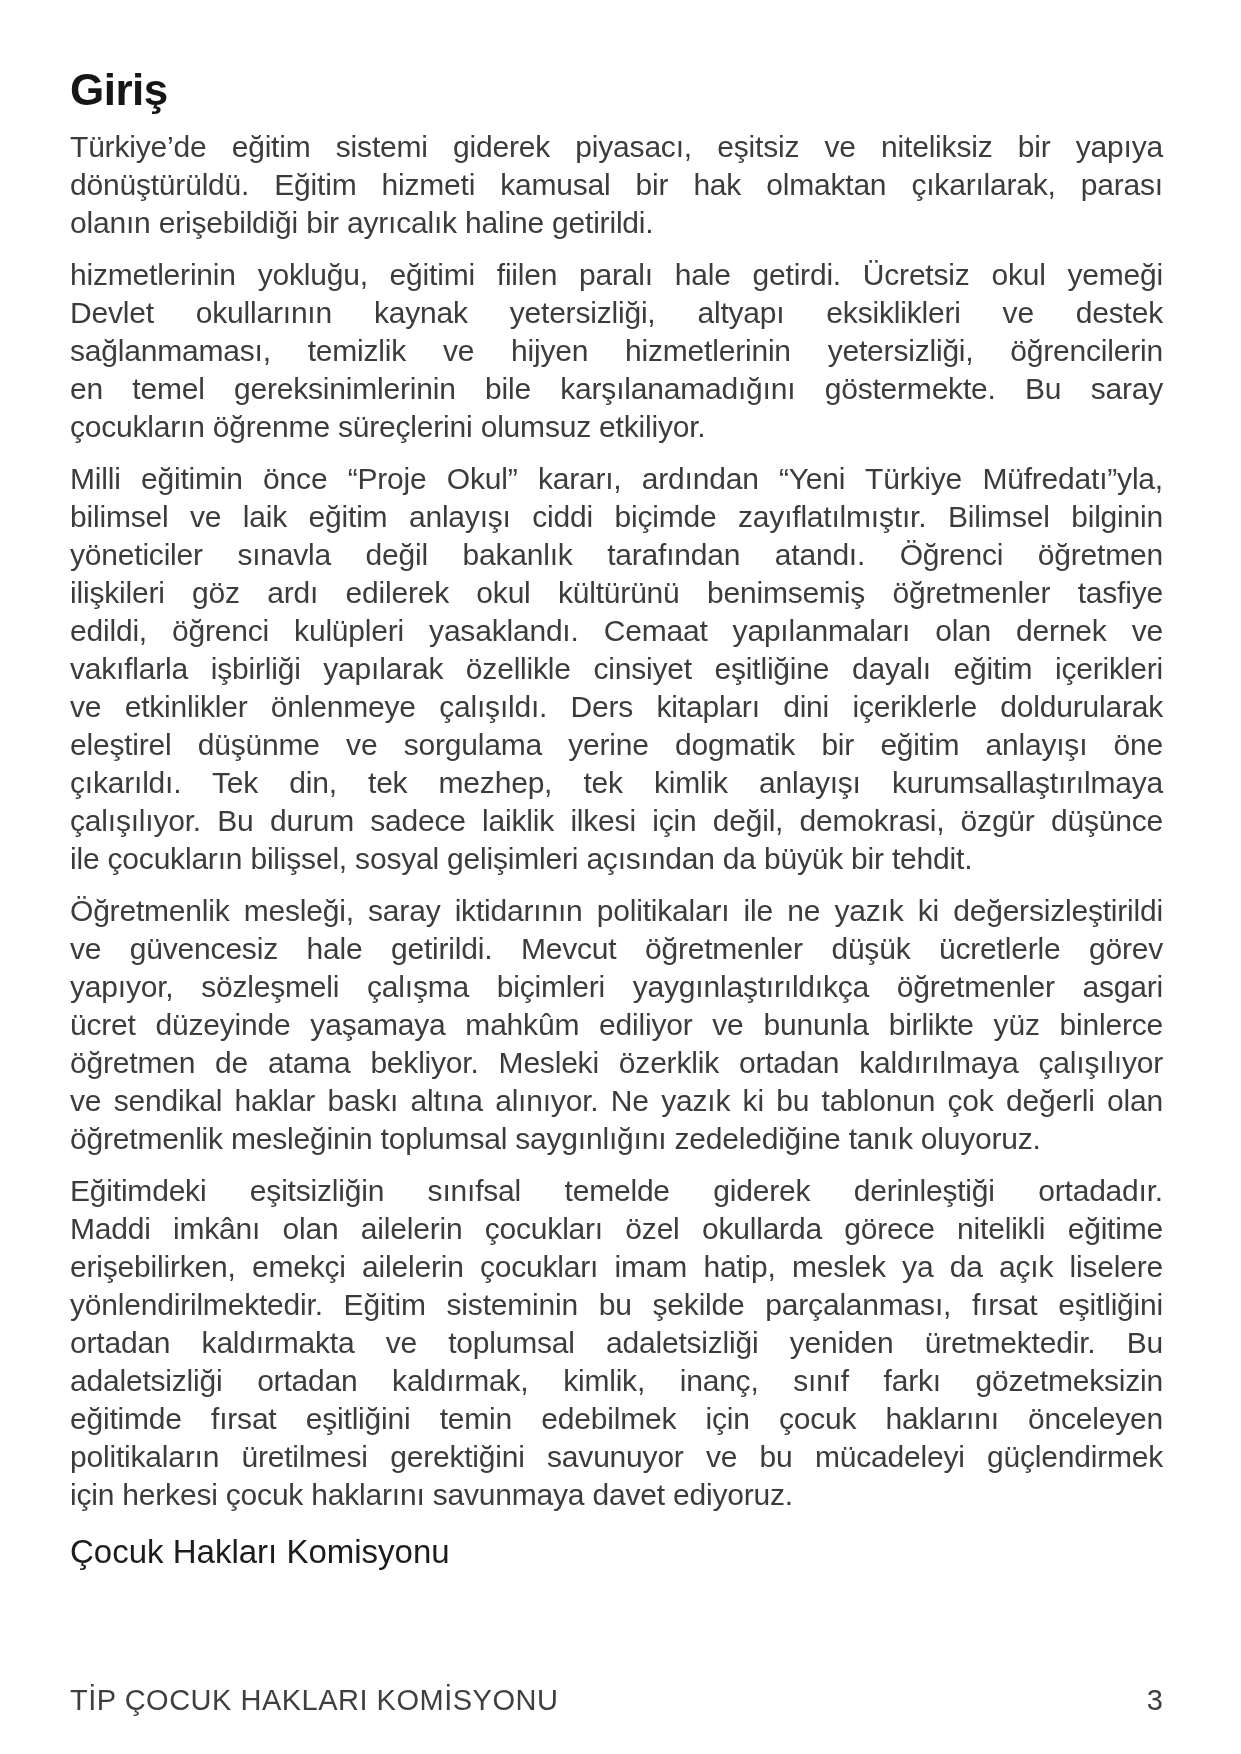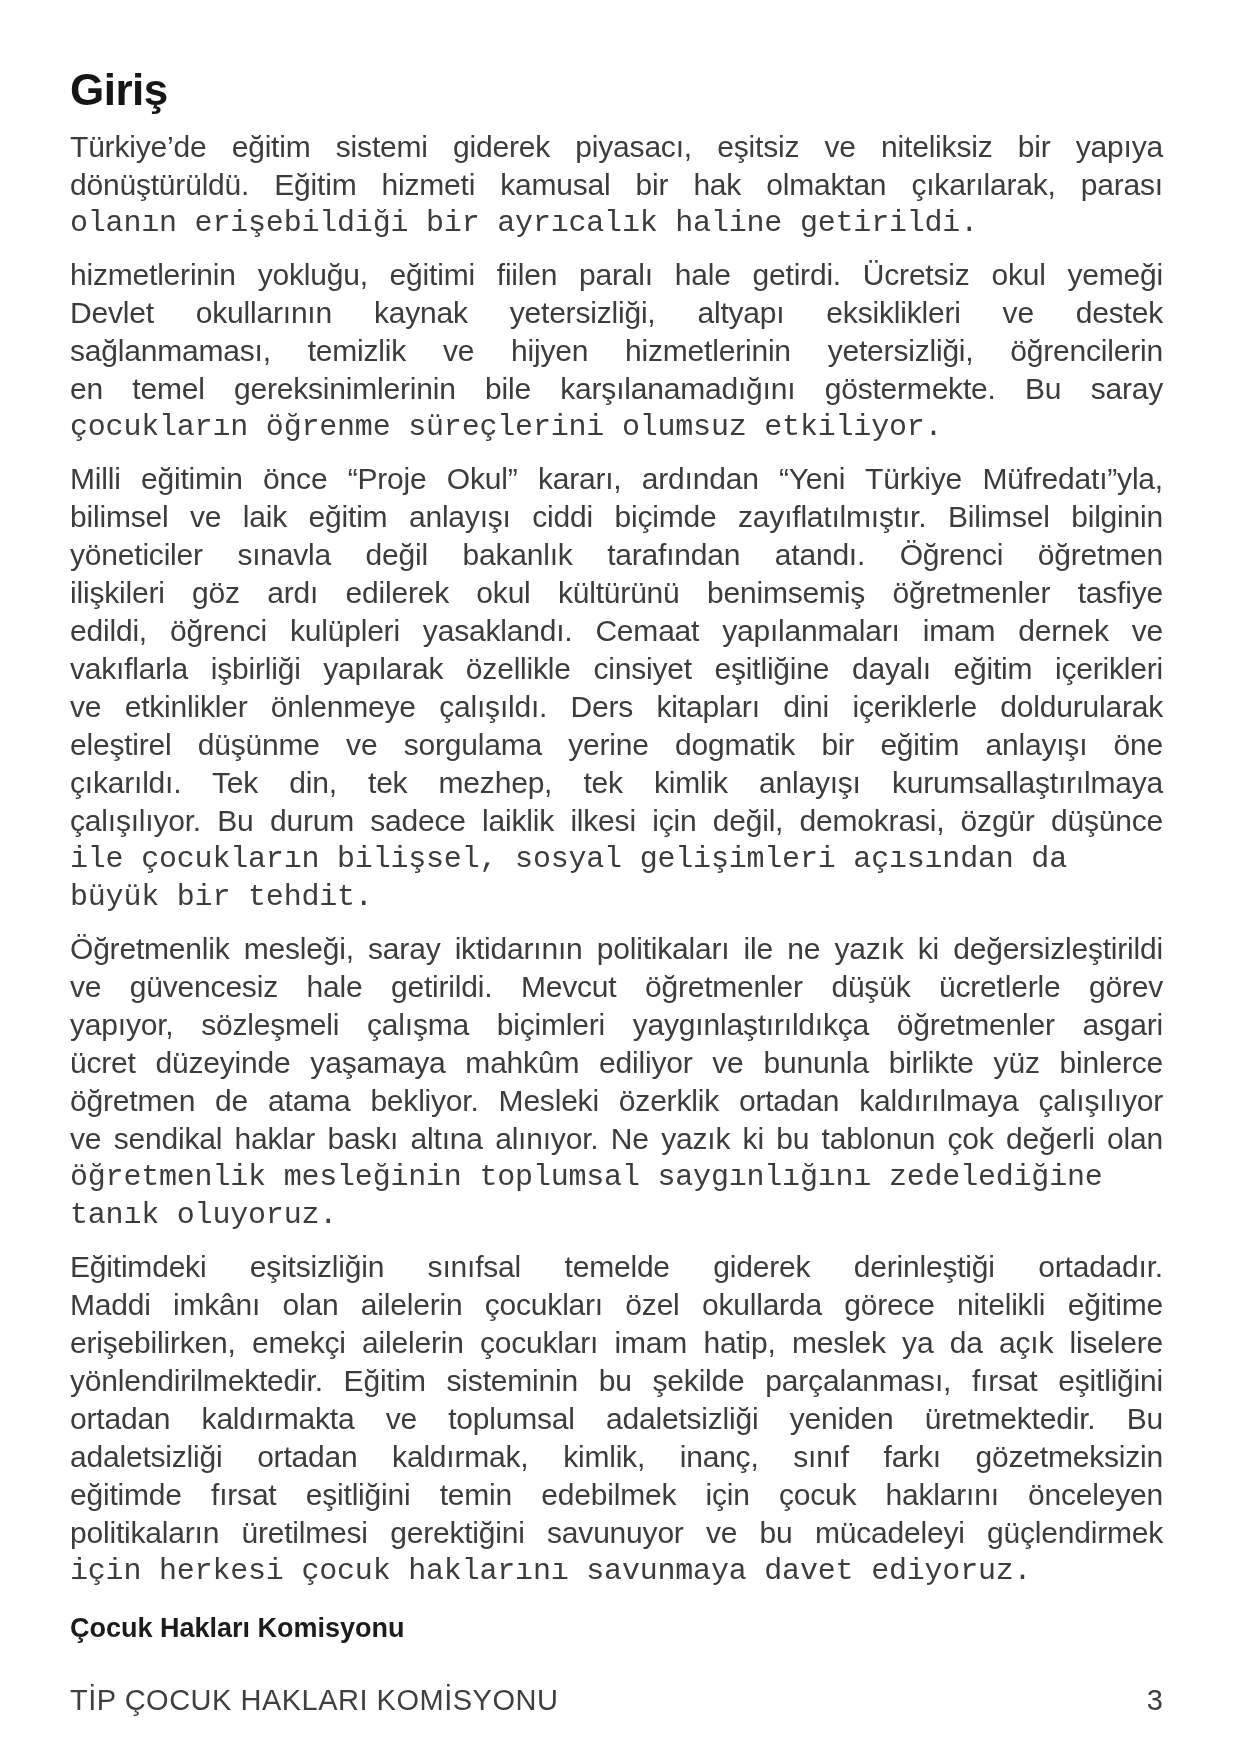--- a/index.html
+++ b/index.html
@@ -31,26 +31,25 @@
   .line{
     font-size:30px;line-height:38px;
     letter-spacing:-0.2px;
     color:var(--body);
     text-align:justify;
     text-align-last:justify;
   }
   .line.last{
     text-align:left;
     text-align-last:left;
-    font-family:Liberation Mono, monospace;
   }
   .signature{
     margin-top:19px;
-    font-size:27px;line-height:38px;
-    font-weight:bold;
+    font-size:33px;line-height:38px;
+    font-weight:normal;
     color:var(--sig);
   }
   .footer{
     position:absolute;left:70px;right:78px;top:1682px;
     display:flex;justify-content:space-between;align-items:flex-start;
     font-size:29px;line-height:36px;
     letter-spacing:0.5px;
     color:var(--footer);
   }
   .footer .page-number{letter-spacing:0;}
@@ -72,21 +71,21 @@
           <div class="line">Devlet okullarının kaynak yetersizliği, altyapı eksiklikleri ve destek</div>
           <div class="line">sağlanmaması, temizlik ve hijyen hizmetlerinin yetersizliği, öğrencilerin</div>
           <div class="line">en temel gereksinimlerinin bile karşılanamadığını göstermekte. Bu saray</div>
           <div class="line last">çocukların öğrenme süreçlerini olumsuz etkiliyor.</div>
         </div>
         <div class="paragraph">
           <div class="line">Milli eğitimin önce “Proje Okul” kararı, ardından “Yeni Türkiye Müfredatı”yla,</div>
           <div class="line">bilimsel ve laik eğitim anlayışı ciddi biçimde zayıflatılmıştır. Bilimsel bilginin</div>
           <div class="line">yöneticiler sınavla değil bakanlık tarafından atandı. Öğrenci öğretmen</div>
           <div class="line">ilişkileri göz ardı edilerek okul kültürünü benimsemiş öğretmenler tasfiye</div>
-          <div class="line">edildi, öğrenci kulüpleri yasaklandı. Cemaat yapılanmaları imam dernek ve</div>
+          <div class="line">edildi, öğrenci kulüpleri yasaklandı. Cemaat yapılanmaları olan dernek ve</div>
           <div class="line">vakıflarla işbirliği yapılarak özellikle cinsiyet eşitliğine dayalı eğitim içerikleri</div>
           <div class="line">ve etkinlikler önlenmeye çalışıldı. Ders kitapları dini içeriklerle doldurularak</div>
           <div class="line">eleştirel düşünme ve sorgulama yerine dogmatik bir eğitim anlayışı öne</div>
           <div class="line">çıkarıldı. Tek din, tek mezhep, tek kimlik anlayışı kurumsallaştırılmaya</div>
           <div class="line">çalışılıyor. Bu durum sadece laiklik ilkesi için değil, demokrasi, özgür düşünce</div>
           <div class="line last">ile çocukların bilişsel, sosyal gelişimleri açısından da büyük bir tehdit.</div>
         </div>
         <div class="paragraph">
           <div class="line">Öğretmenlik mesleği, saray iktidarının politikaları ile ne yazık ki değersizleştirildi</div>
           <div class="line">ve güvencesiz hale getirildi. Mevcut öğretmenler düşük ücretlerle görev</div>

